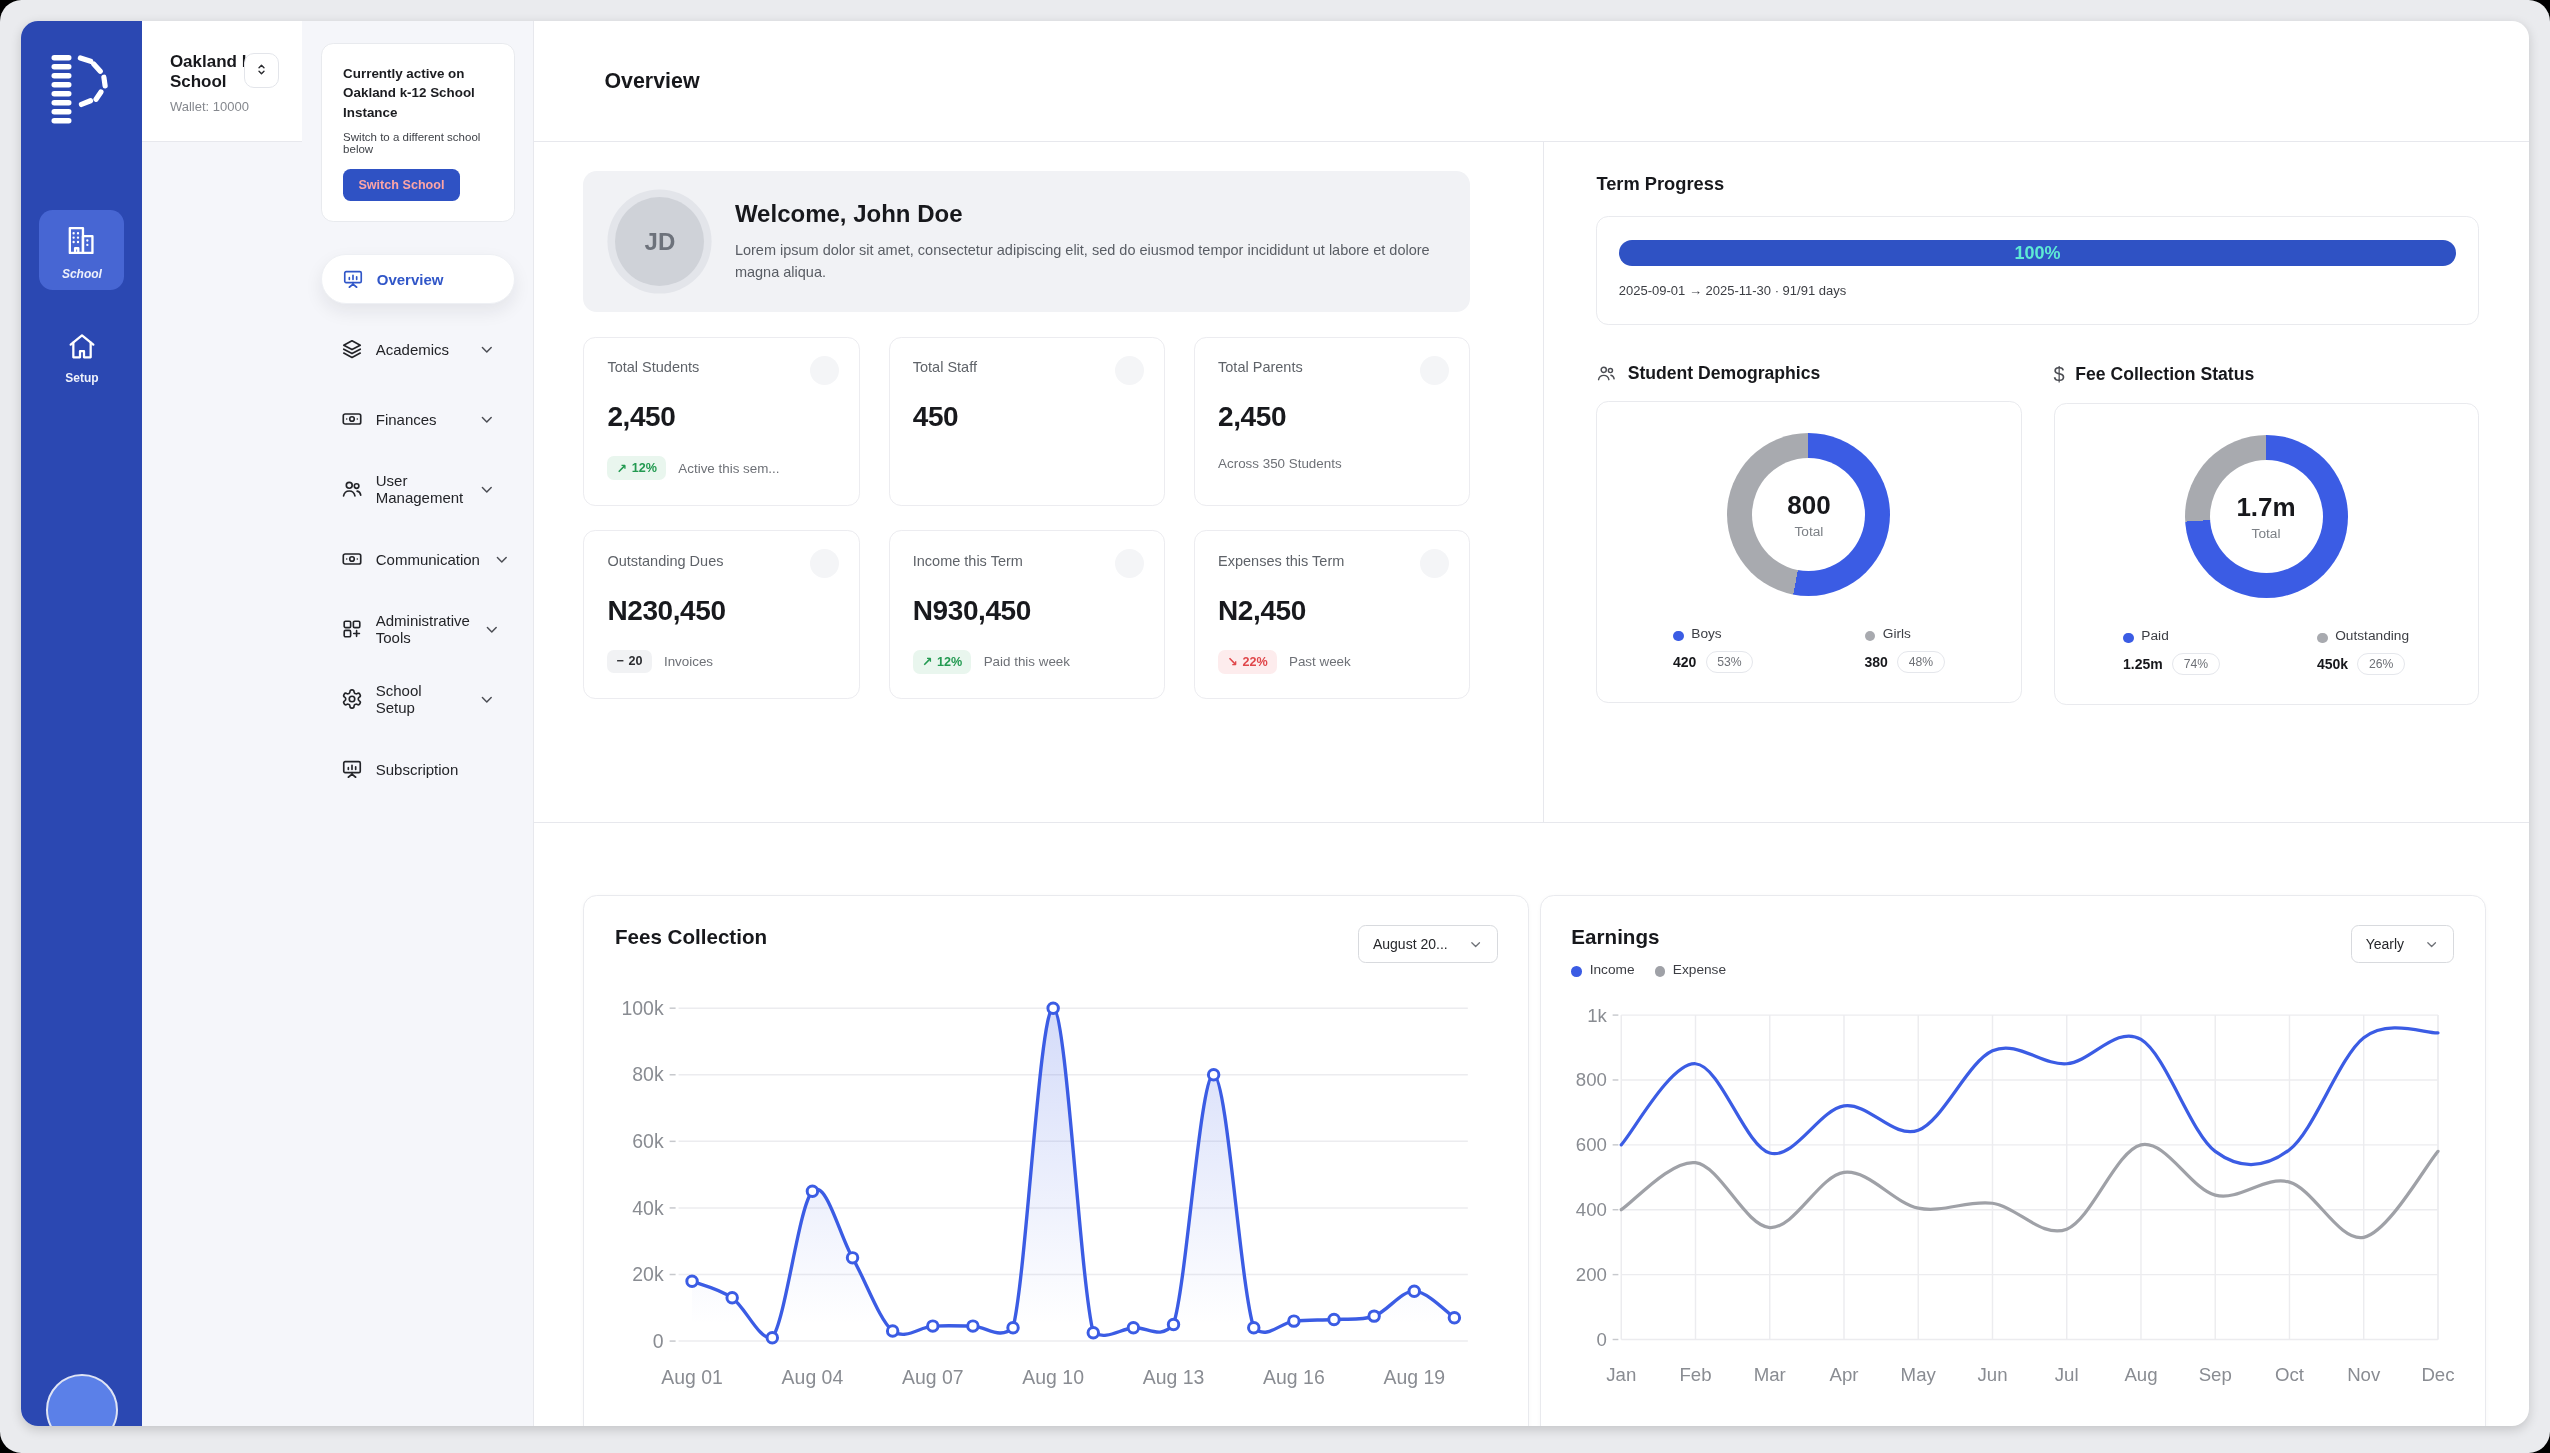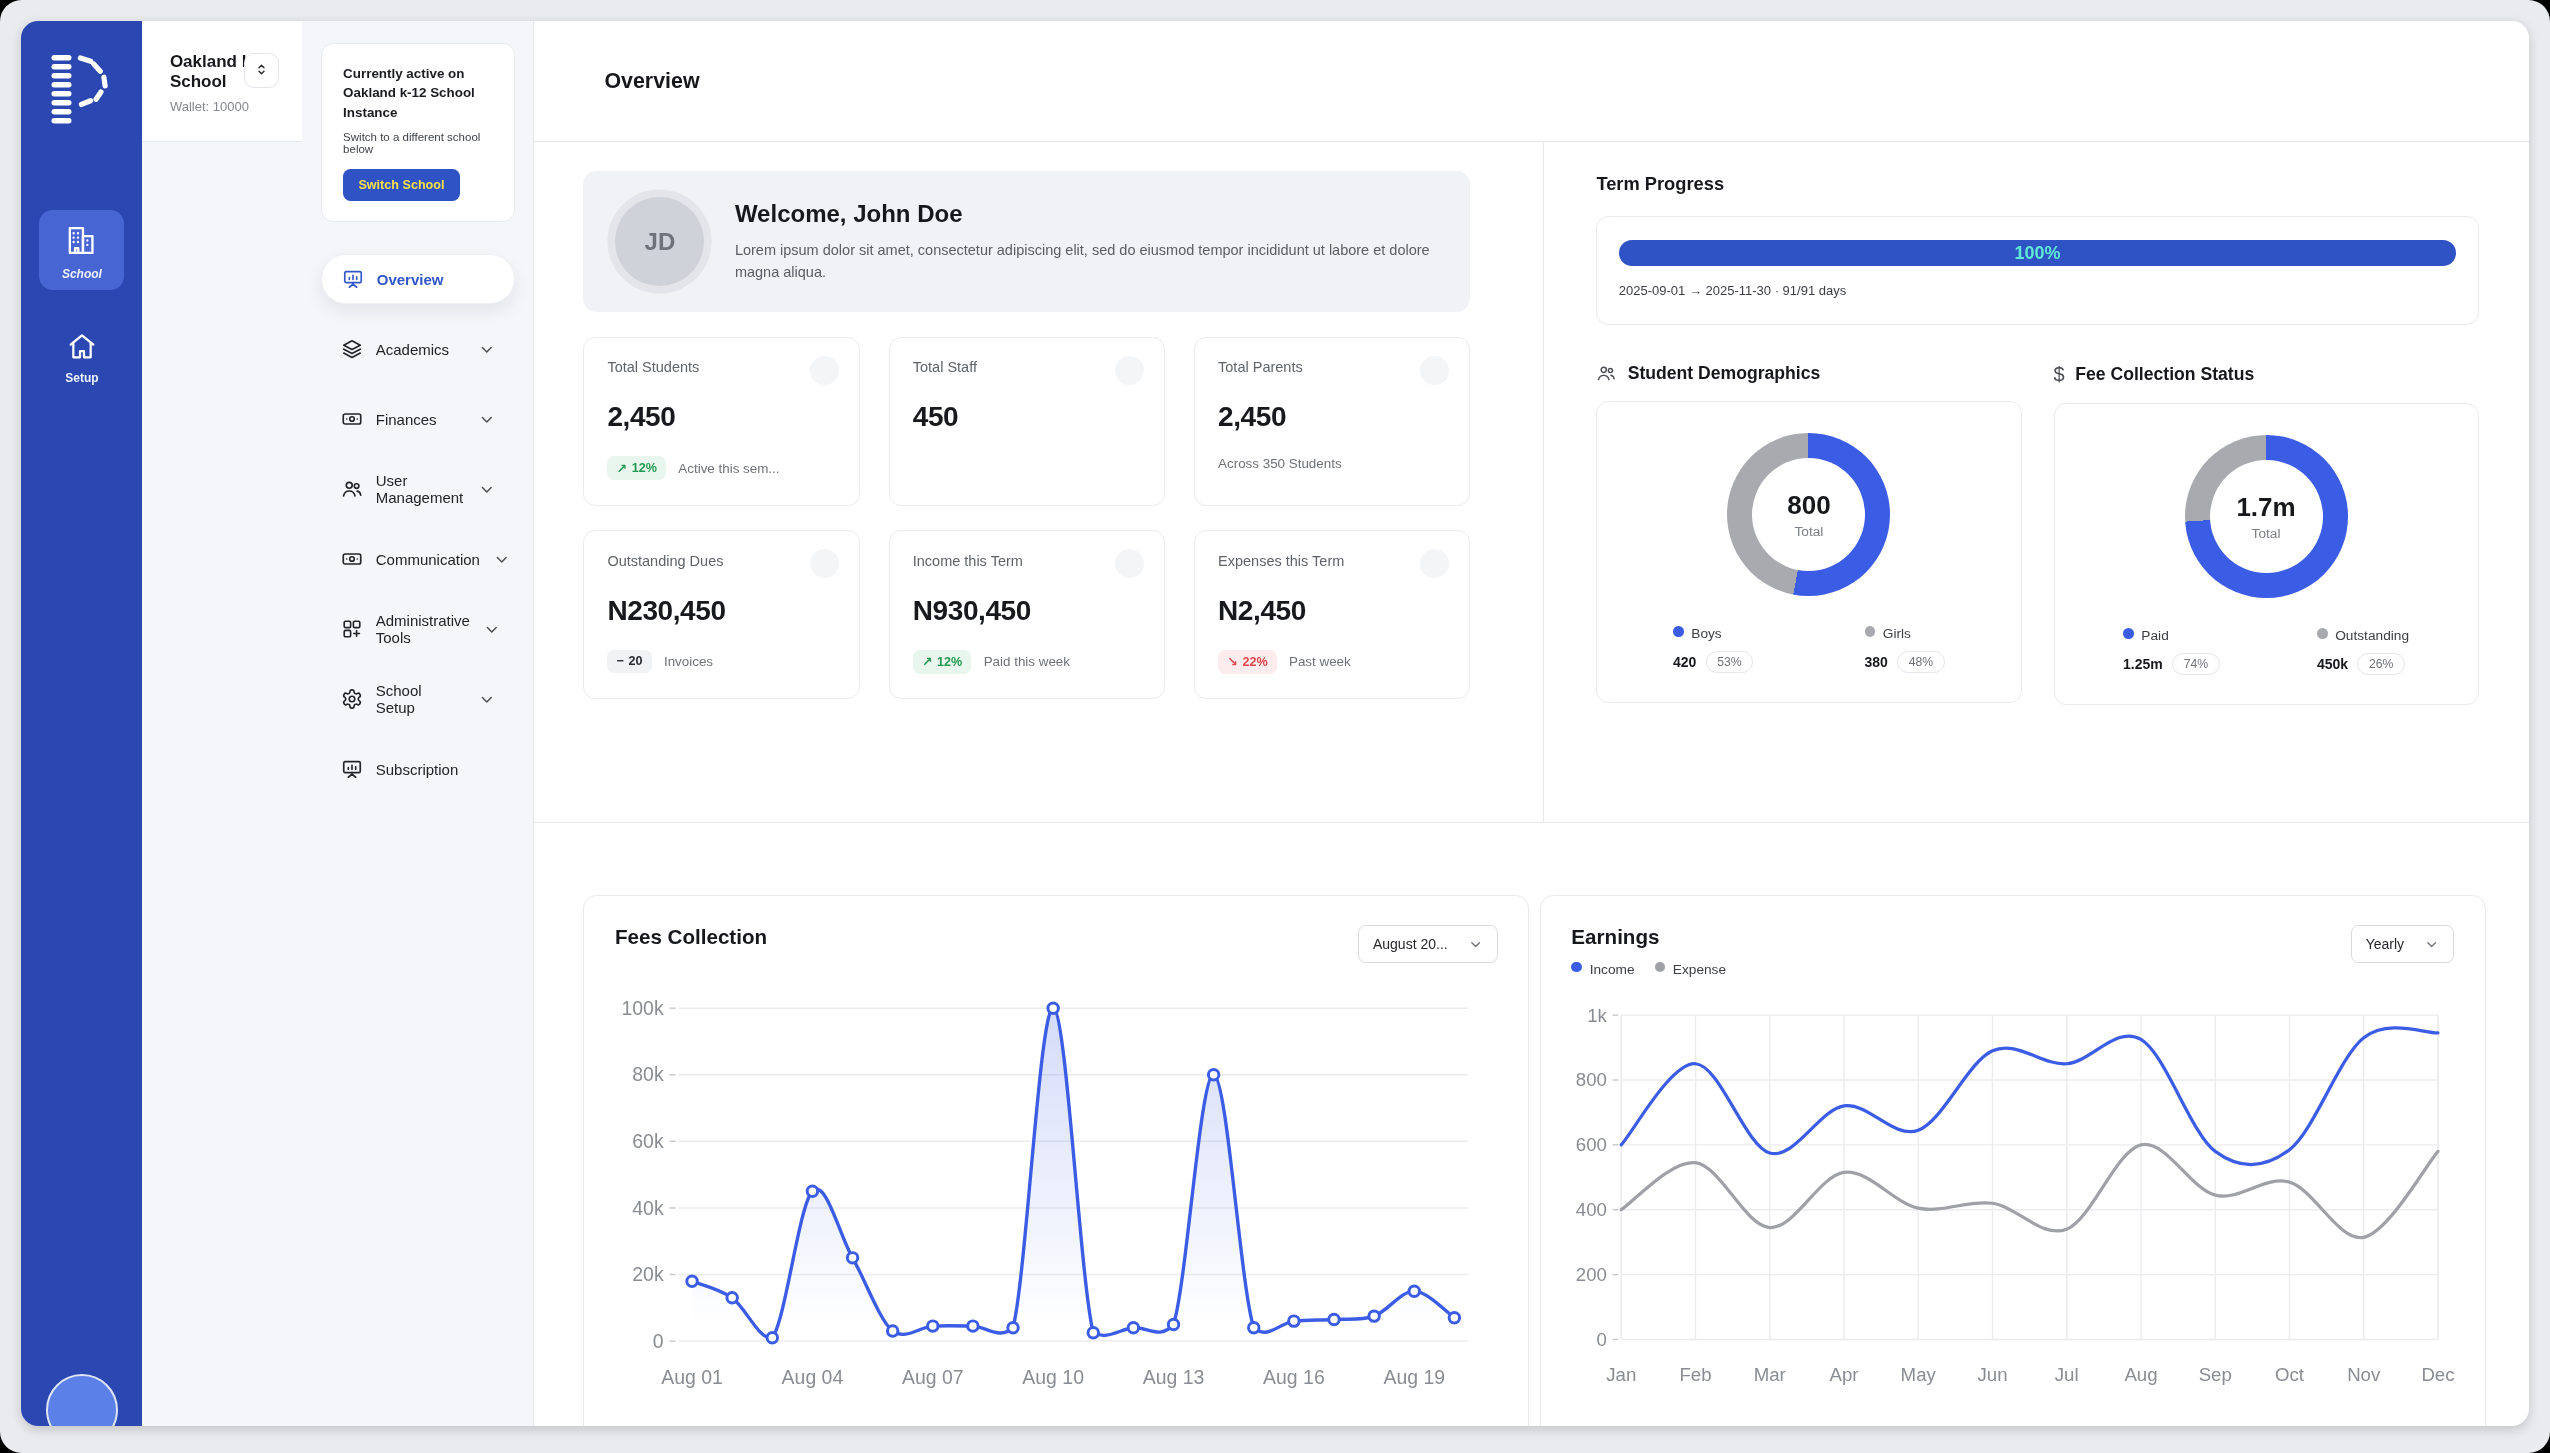--- a/index.html
+++ b/index.html
@@ -20,21 +20,21 @@
   .sidebar{width:392px;background:#f5f6fa;border-right:0.8px solid #e7e8ed;flex-shrink:0;display:flex;}
   .side-head{height:121px;background:#fff;border-bottom:0.8px solid #e7e8ed;position:relative;padding:30.5px 23px 0 27.5px;}
   .school-name{font-size:17px;font-weight:800;color:#17181c;}
   .wallet{margin-top:6.9px;font-size:13px;color:#85888e;}
   .switcher-btn{position:absolute;right:23px;top:32px;width:35px;height:35px;border:0.8px solid #e3e5ea;border-radius:10px;
                 background:#fff;display:flex;align-items:center;justify-content:center;cursor:pointer;color:#2c2d31;}
   .side-body{padding:21.4px 18.3px;overflow:hidden;}
   .switch-card{background:#fff;border:0.8px solid #e8eaee;border-radius:12.2px;padding:20px 21.4px;}
   .switch-title{font-size:13.4px;font-weight:700;color:#1b1c20;line-height:1.45;max-width:252px;}
   .switch-sub{margin-top:9.2px;font-size:11.5px;color:#3f4248;}
-  .switch-btn{margin-top:13.7px;display:inline-block;background:var(--accent,#2f52c4);color:#fde047;font-size:12.6px;
+  .switch-btn{margin-top:13.7px;display:inline-block;background:var(--accent,#2f52c4);color:#fca5a5;font-size:12.6px;
               font-weight:600;border:none;border-radius:7.6px;padding:9.2px 15.3px;cursor:pointer;}
   .nav{margin-top:32px;display:flex;flex-direction:column;}
   .nav-item{display:flex;align-items:center;gap:13px;height:50px;padding:0 20px;border-radius:763px;
             color:#232428;cursor:pointer;margin-bottom:20px;}
   .nav-item .lbl{font-size:15px;font-weight:500;}
   .nav-item .chev{margin-left:auto;color:#4b4d53;display:flex;}
   .nav-item.active{background:#fff;color:var(--link,#3056c8);box-shadow:0 7.6px 18.3px rgba(25,30,40,.08);border:0.8px solid #eef0f4;}
   .nav-item.active .lbl{font-weight:600;}
   .nico{display:flex;flex-shrink:0;}
   
@@ -72,21 +72,21 @@
   .panel-head{display:flex;align-items:center;gap:10.7px;font-size:17.6px;font-weight:800;color:#17181c;}
   .panel-head .hico{color:#4b4d53;display:flex;}
   .dollar-glyph{font-size:20px;font-weight:500;color:#56585e;}
   .donut-card{margin-top:17px;background:#fff;border:0.8px solid #e9eaee;border-radius:12.2px;padding:26px 20px 29px;}
   .donut{width:163px;height:163px;border-radius:50%;margin:4.6px auto 0;position:relative;}
   .donut::after{content:"";position:absolute;inset:25px;border-radius:50%;background:#fff;}
   .donut-center{position:absolute;inset:0;display:flex;flex-direction:column;align-items:center;justify-content:center;z-index:2;}
   .donut-total{font-size:26px;font-weight:800;color:#17181c;}
   .donut-sub{font-size:13.7px;color:#7c8086;margin-top:3.1px;}
   .legend-row{margin-top:30.5px;display:flex;justify-content:space-around;}
-  .legend-line{display:flex;align-items:flex-start;gap:7.6px;font-size:13.7px;color:#3c3e44;}
+  .legend-line{display:flex;align-items:flex-end;gap:7.6px;font-size:13.7px;color:#3c3e44;}
   .dot{width:10.7px;height:10.7px;border-radius:50%;display:inline-block;}
   .dot.blue{background:var(--chart-blue,#3b5ce4);}
   .dot.gray{background:var(--donut-gray,#a8aaaf);}
   .legend-vals{margin-top:9.2px;display:flex;align-items:center;gap:9.2px;}
   .legend-vals b{font-size:14px;color:#17181c;}
   .pill{border:0.8px solid #e5e7ec;border-radius:763px;padding:3.1px 10.7px;font-size:12.2px;color:#6e7177;background:#fff;}
   
   .bottom{padding:72px 43px 0 49px;display:flex;gap:10.7px;flex:1;}
   .chart-card{flex:1;min-width:0;background:#fff;border:0.8px solid #e9eaee;border-radius:13.7px;padding:29px 30.5px;height:580px;
               box-shadow:0 1.5px 4.6px rgba(23,26,31,.03);}

